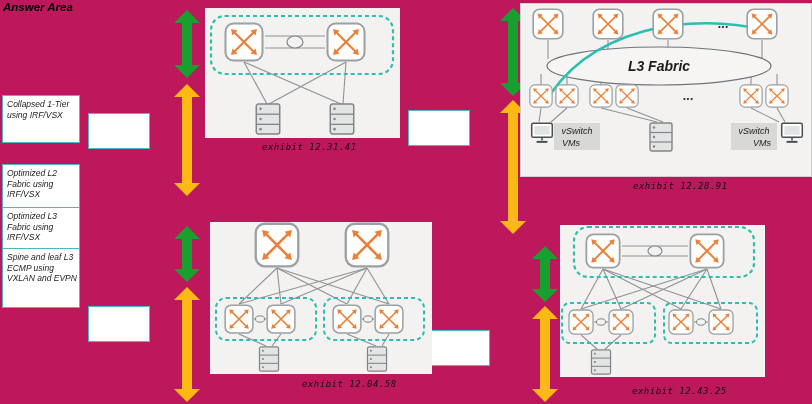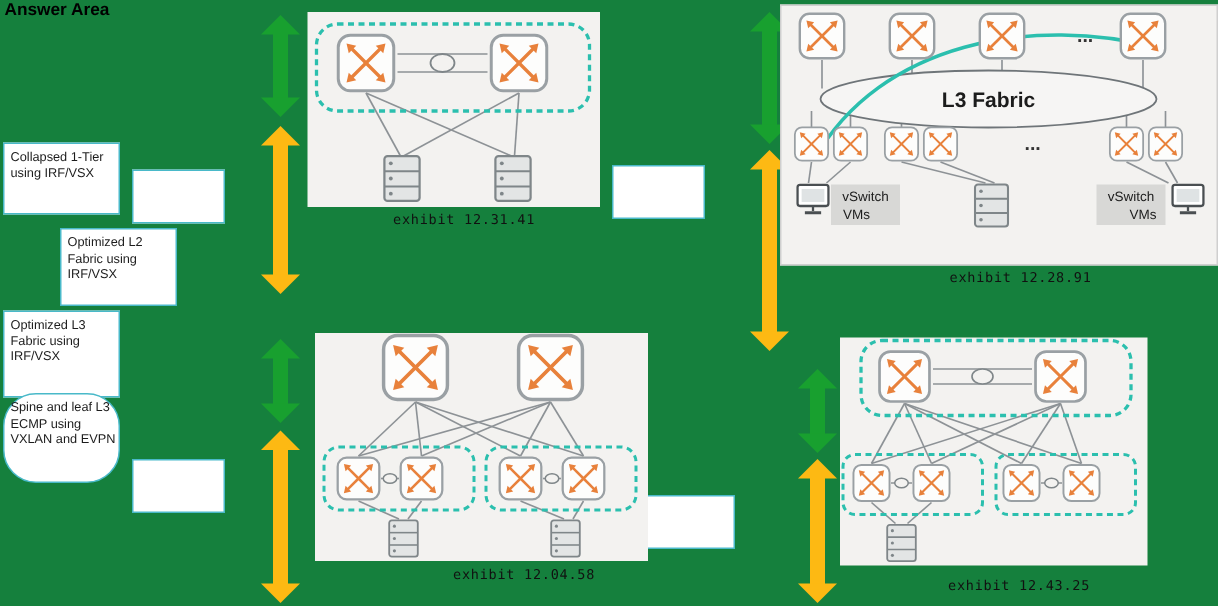--- a/index.html
+++ b/index.html
@@ -1,17 +1,17 @@
 <!DOCTYPE html>
 <html><head>
 <meta charset="utf-8">
 <style>
   html,body{margin:0;padding:0;background:#fff;}
-  .stage{position:relative;width:812px;height:404px;background:#15803d;
-         font-family:"Liberation Sans",sans-serif;overflow:hidden;}
+  .stage{position:relative;width:812px;height:404px;background:#be185d;
+         font-family:"Liberation Sans",sans-serif;overflow:hidden;font-style:italic;}
   .title{position:absolute;left:3px;top:1px;font-size:11.5px;font-weight:bold;color:#000;}
   .opt{position:absolute;left:2px;width:78px;border:1px solid #49b9c9;background:#fff;
        padding:3px 2px 18px 4px;font-size:8.5px;line-height:1.25;color:#1c1c1c;box-sizing:border-box;}
   .drop{position:absolute;width:62px;height:36px;border:1.5px solid #49b9c9;background:#fff;box-sizing:border-box;}
   .darrow{position:absolute;width:26px;}
   .darrow .tri-up{position:absolute;top:0;left:0;width:0;height:0;
        border-left:13px solid transparent;border-right:13px solid transparent;
        border-bottom:13px solid var(--c);}
   .darrow .tri-down{position:absolute;bottom:0;left:0;width:0;height:0;
        border-left:13px solid transparent;border-right:13px solid transparent;
@@ -62,27 +62,27 @@
         <line x1="7" y1="20.2" x2="17" y2="20.2" stroke="#4a4f52" stroke-width="1.8"></line>
       </symbol>
     </defs>
   </svg>
 
   <div class="title">Answer Area</div>
 
   <div class="opt" style="top:95px;height:48px;">
     <span>Collapsed 1-Tier using IRF/VSX</span>
   </div>
-  <div class="opt" style="top:152px;height:52px;margin-left:38px;">
+  <div class="opt" style="top:164px;height:52px;">
     <span>Optimized L2 Fabric using IRF/VSX</span>
   </div>
   <div class="opt" style="top:207px;height:58px;">
     <span>Optimized L3 Fabric using IRF/VSX</span>
   </div>
-  <div class="opt" style="top:262px;height:60px;border-radius:22px;">
+  <div class="opt" style="top:248px;height:60px;">
     <span>Spine and leaf L3 ECMP using VXLAN and EVPN</span>
   </div>
 
   <div class="drop" style="left:88px;top:113px;"></div>
   <div class="drop" style="left:408px;top:110px;"></div>
   <div class="drop" style="left:88px;top:306px;"></div>
   <div class="drop" style="left:428px;top:330px;"></div>
 
   <div class="darrow green" style="left:174px;top:10px;height:68px;">
       <div class="tri-up"></div>

